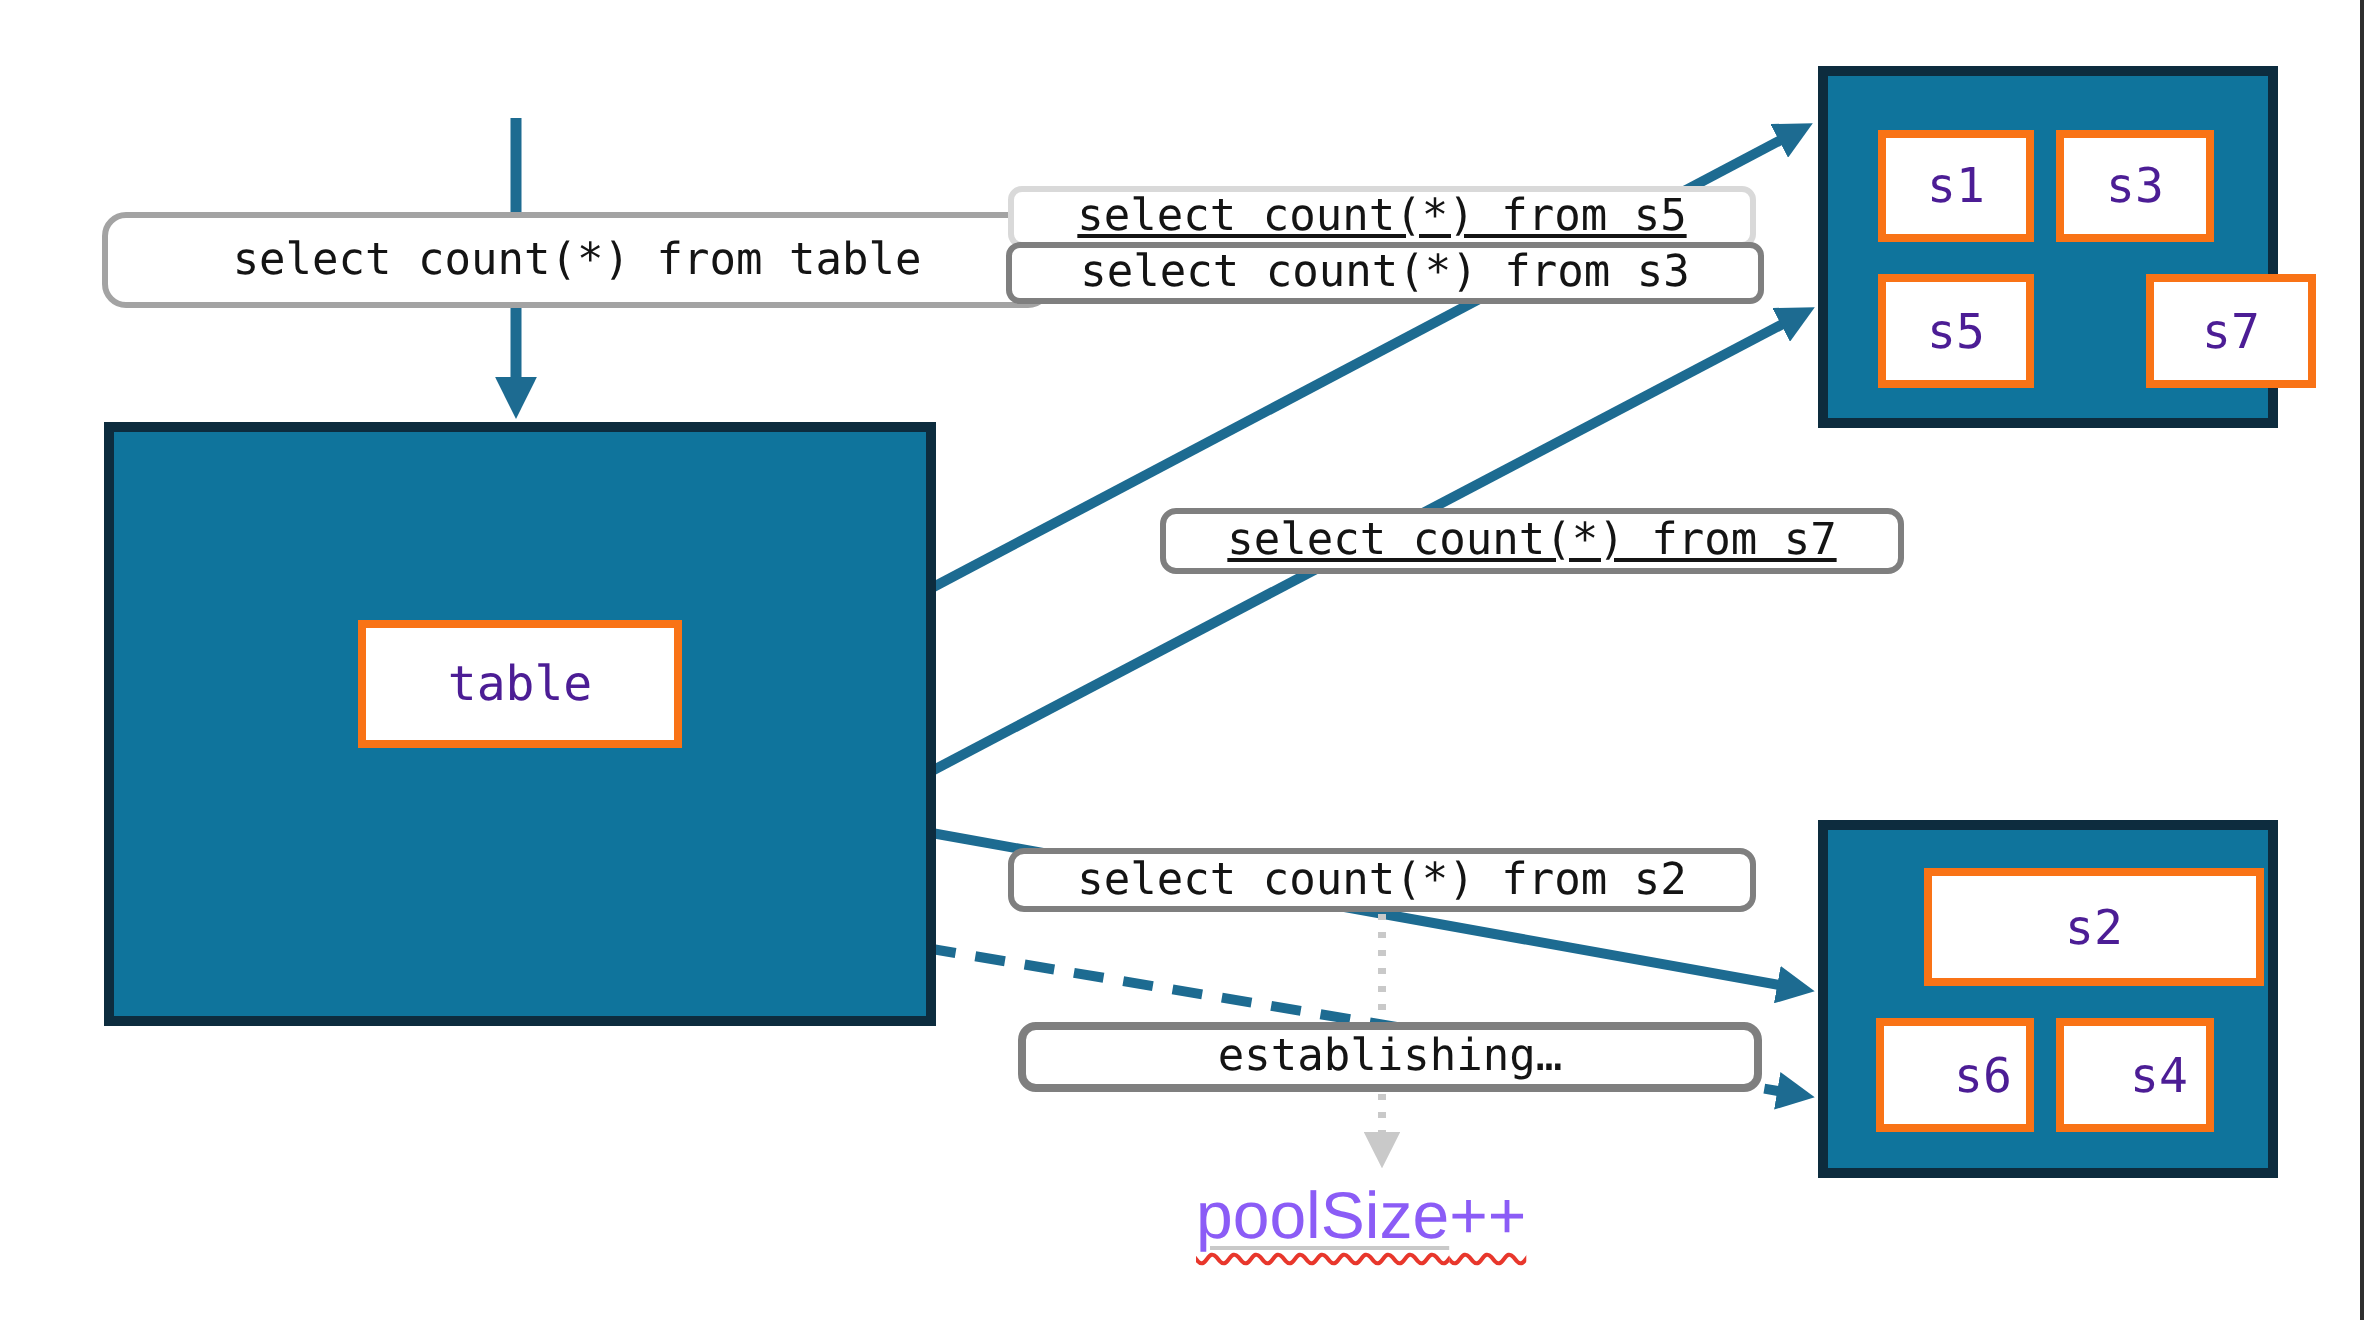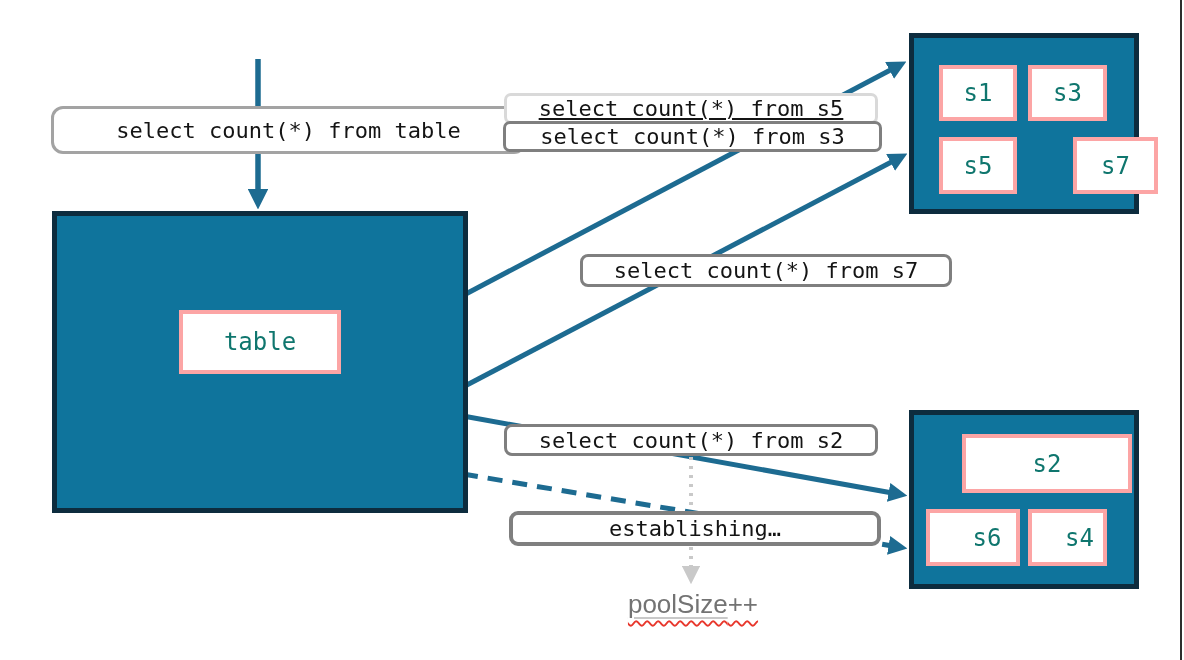--- a/index.html
+++ b/index.html
@@ -29,66 +29,65 @@
     align-items: center;
     justify-content: center;
     font-size: 22px;
     color: #141414;
     white-space: nowrap;
     letter-spacing: 0px;
   }
   .q-table  { left: 51px;  top: 106px; width: 475px; height: 48px; border-color: #a3a3a3; border-radius: 12px; }
   .q-s5     { left: 504px; top: 93px;  width: 374px; height: 31px; border-color: #d9d9d9; border-radius: 7px; text-decoration: underline; }
   .q-s3     { left: 503px; top: 121px; width: 379px; height: 31px; border-radius: 7px; }
-  .q-s7     { left: 580px; top: 254px; width: 372px; height: 33px; border-radius: 8px; }
+  .q-s7     { left: 580px; top: 254px; width: 372px; height: 33px; border-radius: 8px; text-decoration: underline; }
   .q-s2     { left: 504px; top: 424px; width: 374px; height: 32px; border-radius: 8px; }
   .q-est    { left: 509px; top: 511px; width: 372px; height: 35px; border-width: 4px; border-radius: 9px; }
 
   
   .bigbox {
     position: absolute;
     z-index: 2;
     box-sizing: border-box;
     background: #0f749c;
     border: 5px solid #0d2c3e;
   }
   .table-box    { left: 52px;  top: 211px; width: 416px; height: 302px; }
   .group-top    { left: 909px; top: 33px;  width: 230px; height: 181px; }
   .group-bottom { left: 909px; top: 410px; width: 230px; height: 179px; }
 
   
   .whitebox {
     position: absolute;
     box-sizing: border-box;
     background: #ffffff;
-    border: 4px solid #fca5a5;
+    border: 4px solid #f97316;
     display: flex;
     align-items: center;
     justify-content: center;
     font-size: 24px;
-    color: #0f766e;
+    color: #4c1d95;
   }
   .table-inner { left: 122px; top: 94px; width: 162px; height: 64px; }
   .sh-s1 { left: 25px;  top: 27px; width: 78px;  height: 56px; }
   .sh-s3 { left: 114px; top: 27px; width: 79px;  height: 56px; }
   .sh-s5 { left: 25px;  top: 99px; width: 78px;  height: 57px; }
   .sh-s7 { left: 114px; top: 99px; width: 85px;  height: 57px; margin-left: 45px; }
   .sh-s2 { left: 24px;  top: 19px; width: 170px; height: 59px; margin-left: 24px; }
-  .sh-s6 { left: 12px;  top: 94px; width: 94px;  height: 57px; padding-left: 28px; }
+  .sh-s6 { left: 24px;  top: 94px; width: 79px;  height: 57px; padding-left: 28px; }
   .sh-s4 { left: 114px; top: 94px; width: 79px;  height: 57px; padding-left: 24px; }
 
   
   .poolsize {
     position: absolute;
     z-index: 3;
     left: 598px; top: 589px; width: 190px;
-    text-align: center;
     font-family: "Liberation Sans", sans-serif;
-    font-size: 26px;
-    color: #737373;
+    font-size: 33px;
+    color: #8b5cf6;
   }
   .poolsize .wavy {
     text-decoration-line: underline;
     text-decoration-style: wavy;
     text-decoration-color: #e8372c;
     text-decoration-thickness: 2px;
     text-underline-offset: 7px;
   }
   .poolsize .gunder {
     text-decoration-line: underline;

